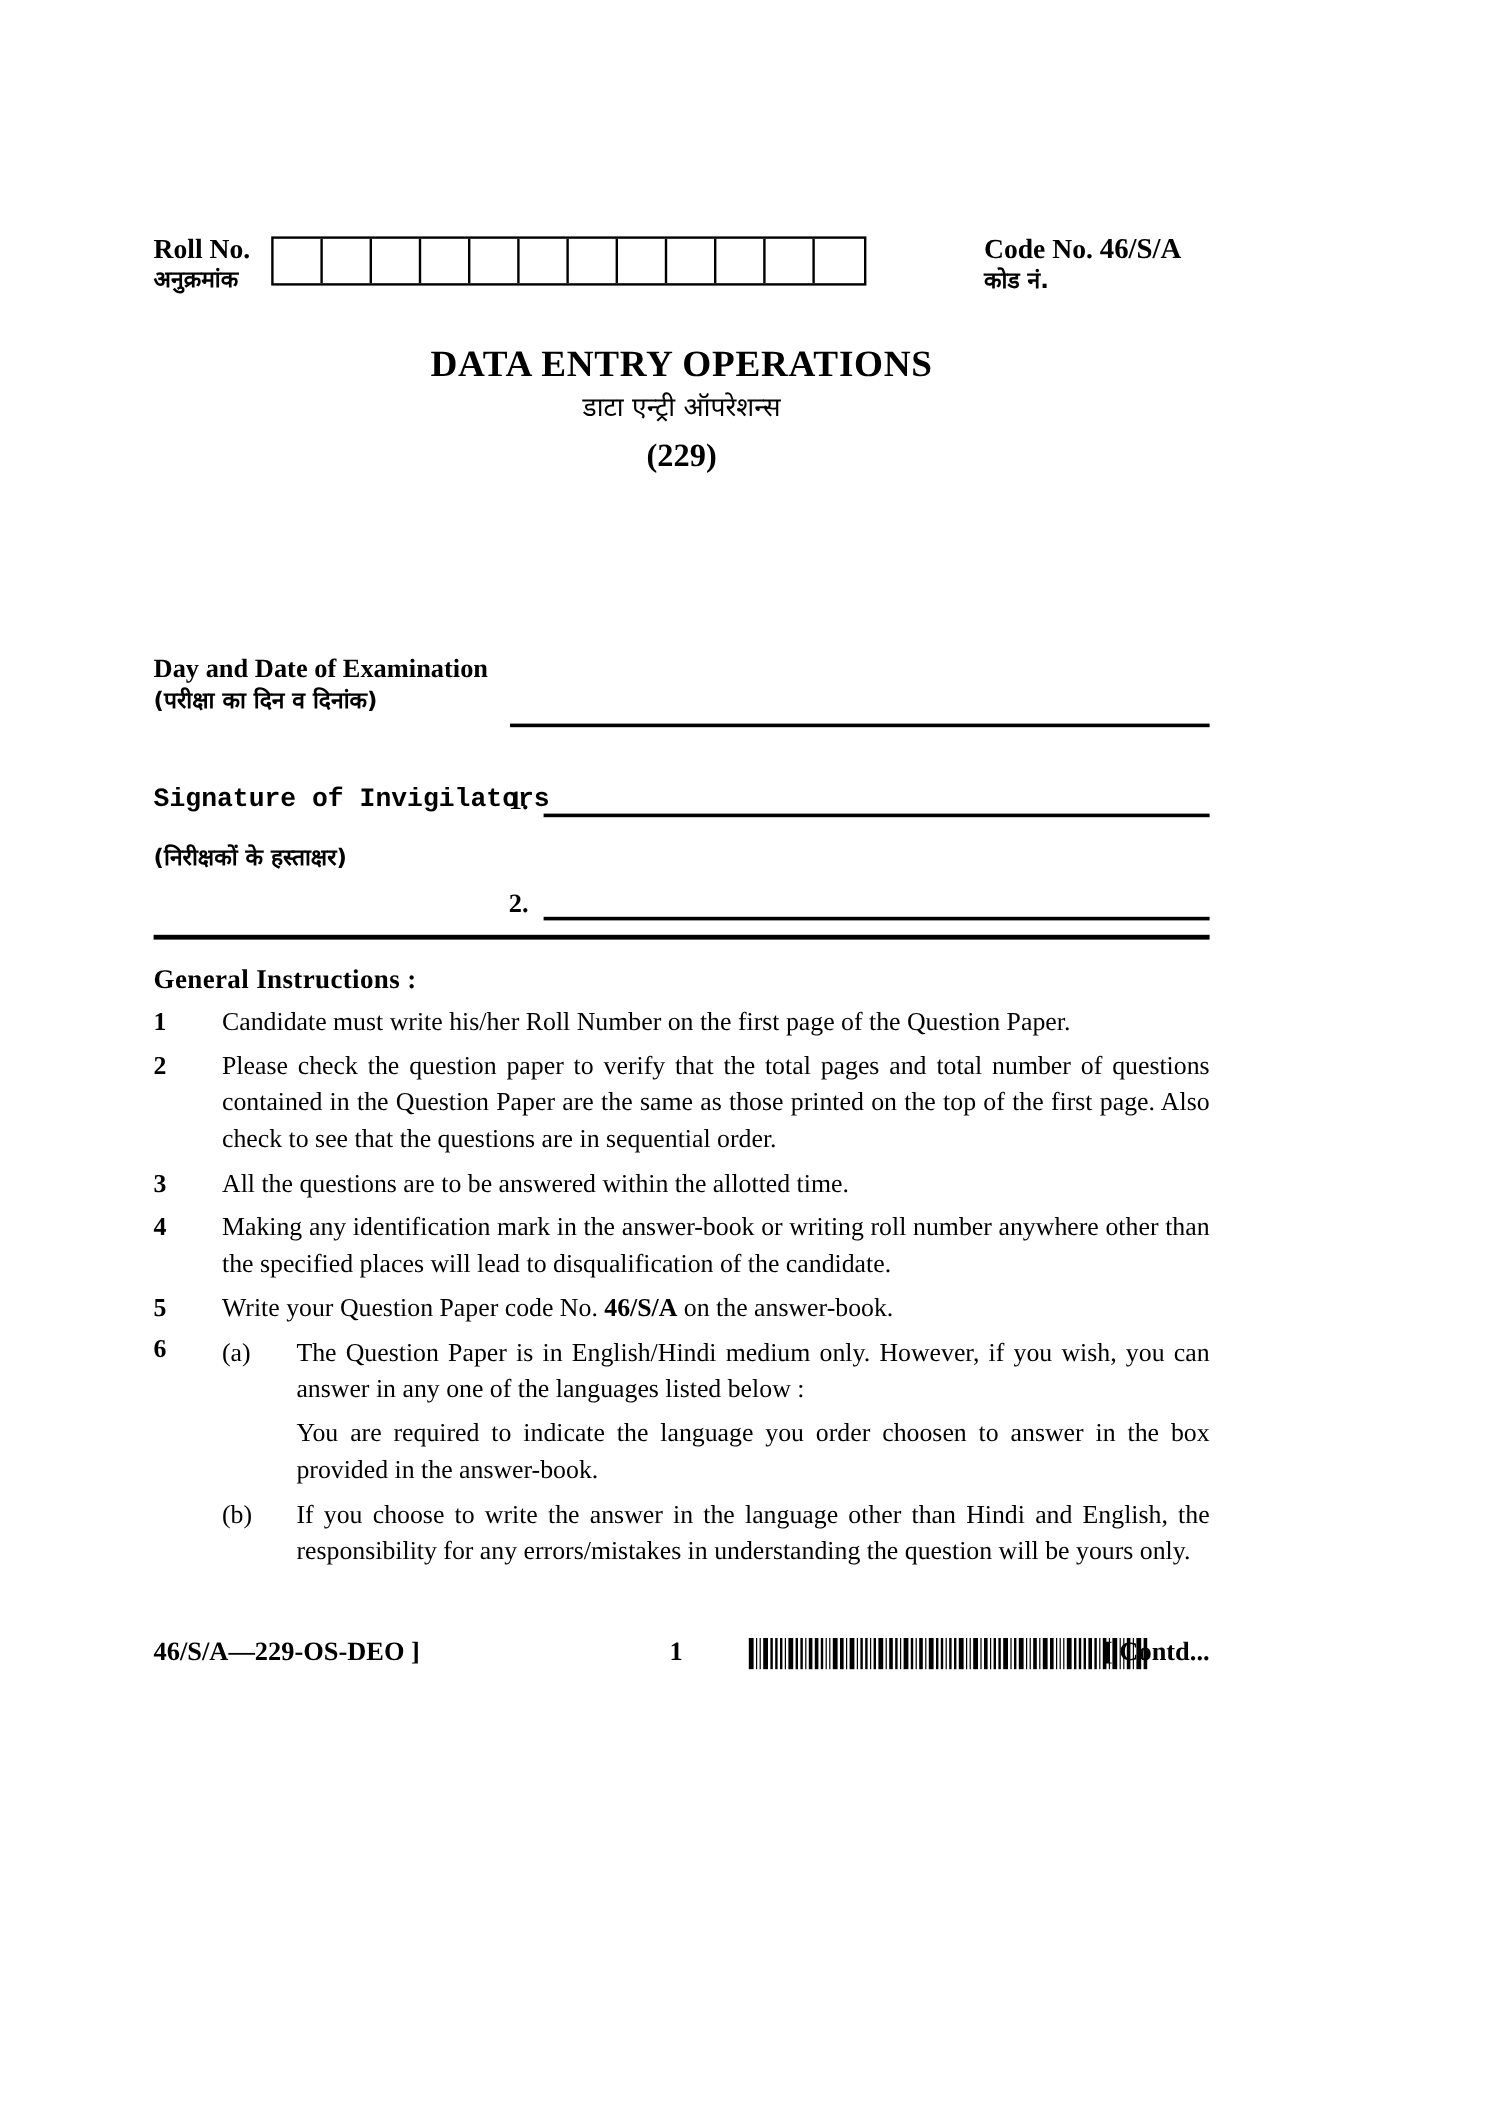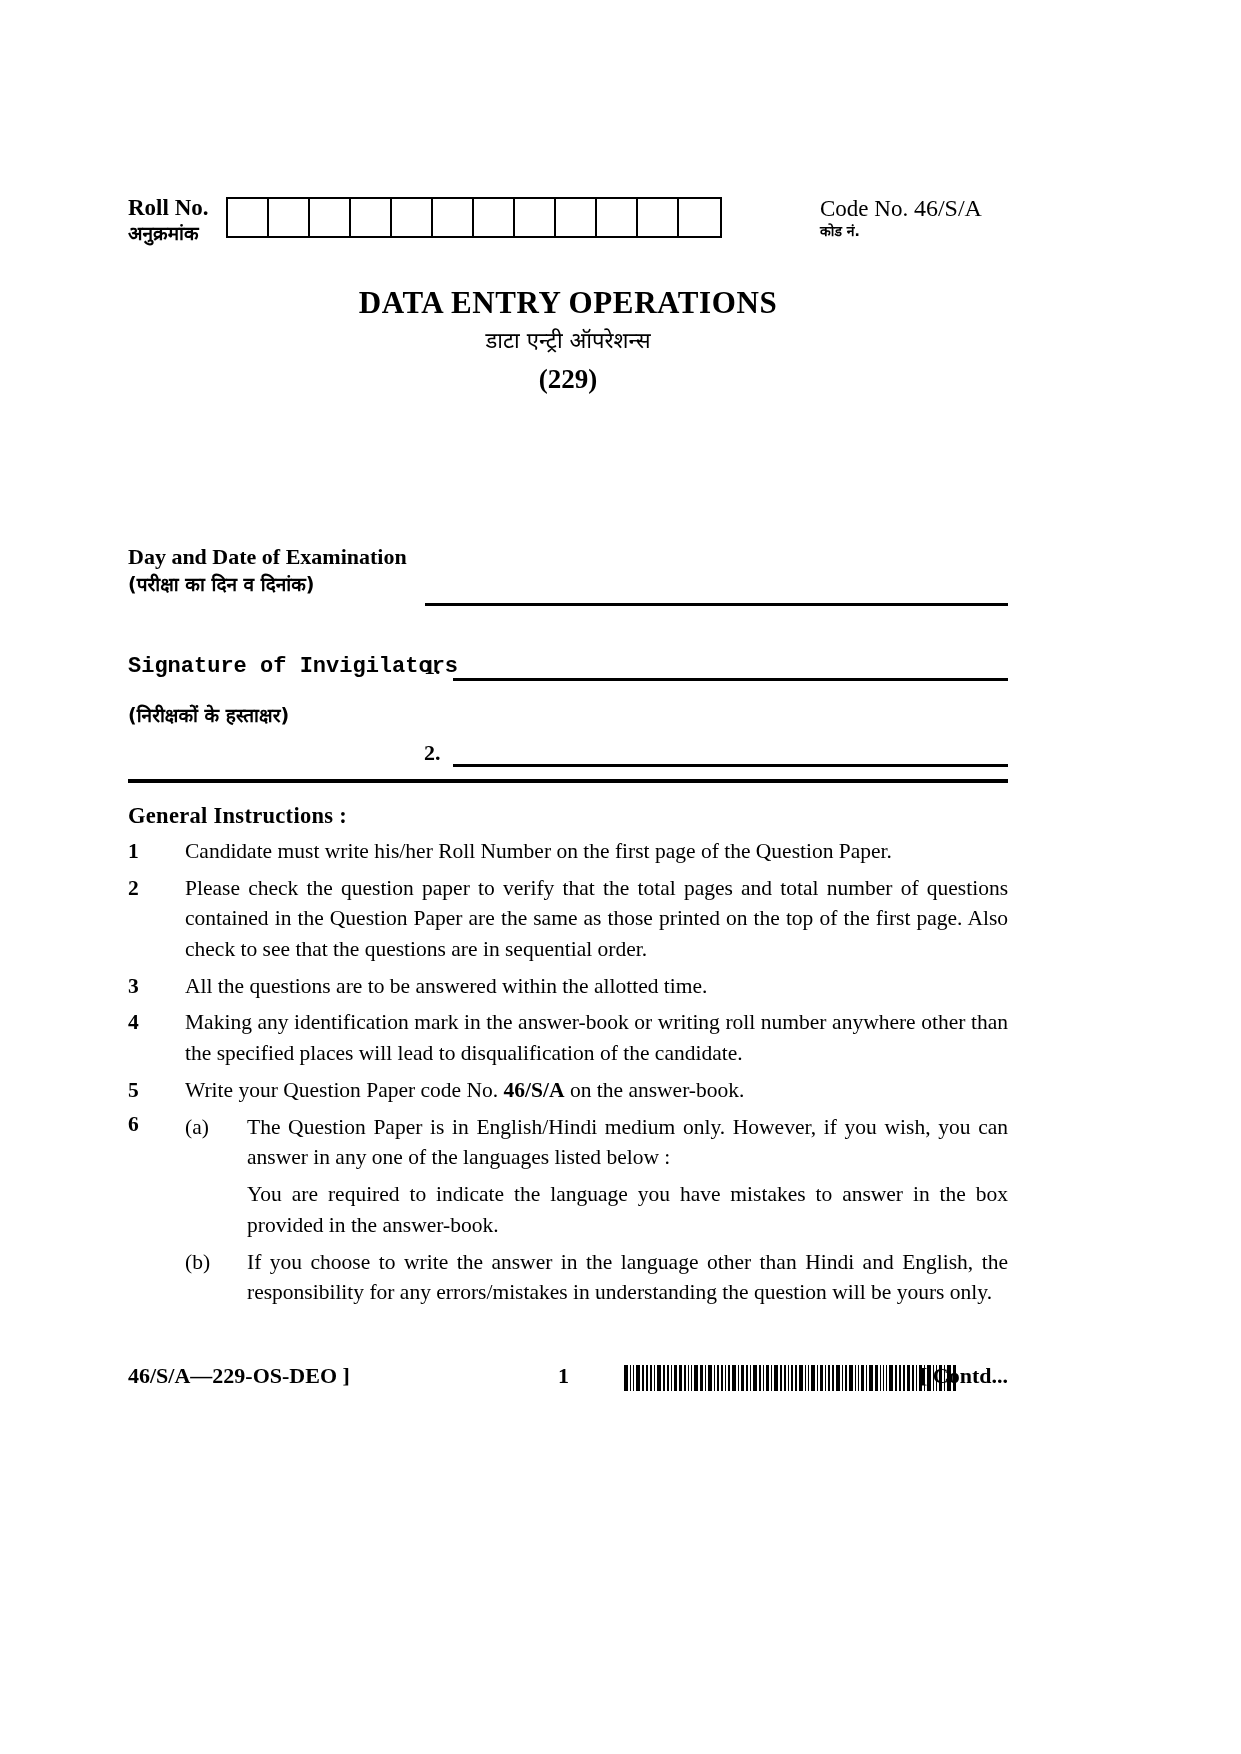--- a/index.html
+++ b/index.html
@@ -88,27 +88,27 @@
   }
   .rollcell:last-child { border-right: none; }
 
   .code-label {
     position: absolute;
     left: 692px;
     top: 0;
   }
   .code-label .en {
     font-size: 23px;
-    font-weight: normal;
+    font-weight: bold;
     line-height: 1.18;
     white-space: nowrap;
   }
   .code-label .en .val { font-size: 24px; }
   .code-label .hi {
-    font-size: 14px;
+    font-size: 19px;
     font-weight: bold;
     font-family: "DejaVu Sans", sans-serif;
     line-height: 1.3;
     white-space: nowrap;
   }
 
   
   .titleblock {
     margin-top: 24px;
     text-align: center;
@@ -375,21 +375,21 @@
     <div class="ins single">
       <span class="num">5</span>
       <span>Write  your  Question  Paper  code  No. </span><span class="bold">46/S/A</span><span> on  the  answer-book.</span>
     </div>
 
     <div class="ins6">
       <span class="num">6</span>
       <div class="sub">
         <span class="slab">(a)</span>
         <p>The  Question  Paper  is  in  English/Hindi  medium  only.  However,  if  you  wish, you  can  answer  in  any  one  of  the  languages  listed  below :</p>
-        <p class="para2">You  are  required  to  indicate  the  language  you  have  mistakes  to  answer  in  the  box provided  in  the  answer-book.</p>
+        <p class="para2">You  are  required  to  indicate  the  language  you  order  choosen  to  answer  in  the  box provided  in  the  answer-book.</p>
       </div>
       <div class="sub" style="margin-top:6px;">
         <span class="slab">(b)</span>
         <p>If you choose to write the answer in the language other than Hindi and English, the responsibility for any errors/mistakes in understanding the question will be yours only.</p>
       </div>
     </div>
 
   </div>
 
   <div class="footer">

